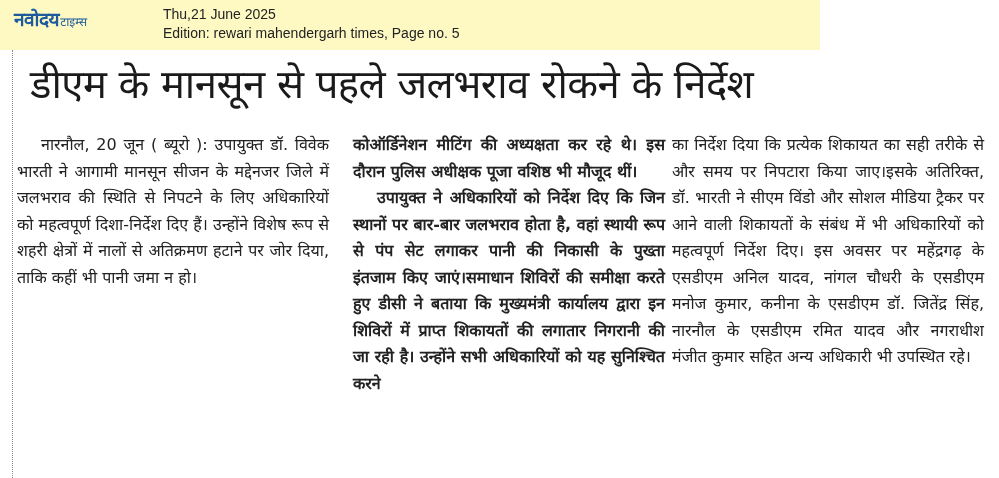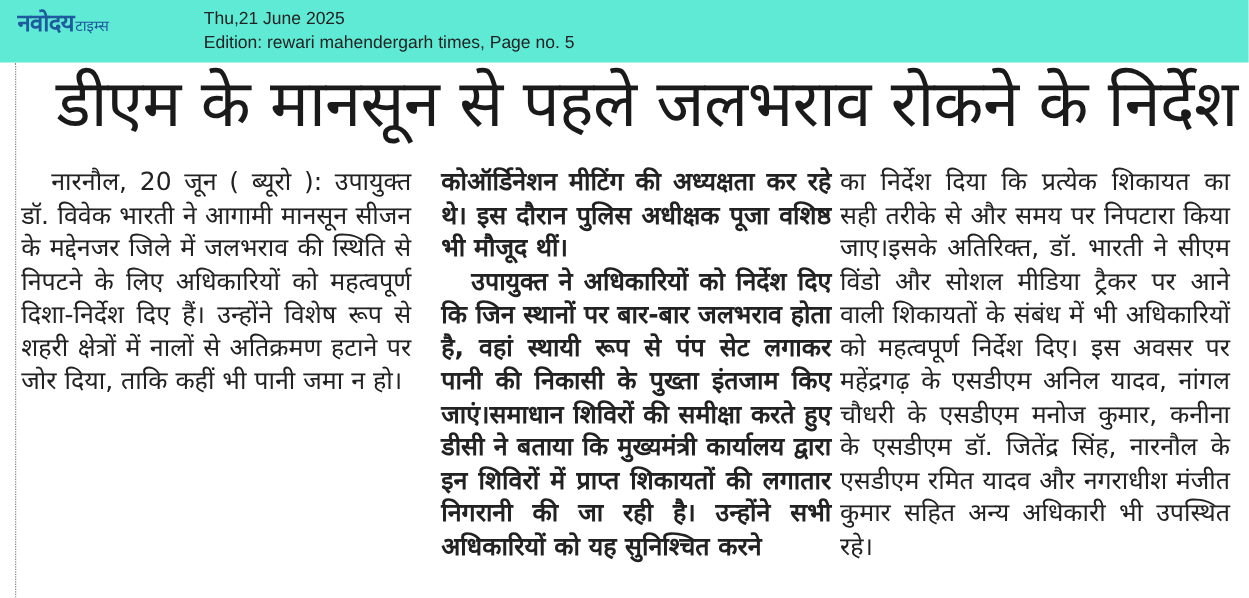--- a/index.html
+++ b/index.html
@@ -1,21 +1,21 @@
 <!DOCTYPE html>
 <html><head>
   <meta charset="utf-8">
   <style>
     * { margin: 0; padding: 0; box-sizing: border-box; }
     html, body { width: 999px; height: 478px; overflow: hidden; background: #ffffff; }
     body { font-family: "DejaVu Sans", sans-serif; color: #1a1a1a; position: relative; }
 
     .topbar {
-      position: absolute; left: 0; top: 0; width: 999px; height: 50px;
-      background: #5eead4;
+      position: absolute; left: 0; top: 0; width: 820px; height: 50px;
+      background: #fef9c3;
     }
     .logo {
       position: absolute; left: 14px; top: 8px;
       display: flex; align-items: baseline;
       color: #1d5a9e;
     }
     .logo-main {
       font-family: "DejaVu Sans", sans-serif; font-weight: bold;
       font-size: 19px; letter-spacing: -0.5px; line-height: 22px;
     }
@@ -28,27 +28,27 @@
       font-family: "Liberation Sans", sans-serif; font-size: 14px; line-height: 19px;
       color: #222;
     }
 
     .article {
       position: absolute; left: 12px; top: 50px; width: 987px; height: 428px;
       border-left: 1px dotted #888;
     }
     .headline {
       position: absolute; left: 17px; top: 2px; width: 960px;
-      font-family: "DejaVu Sans", sans-serif; font-size: 52px; line-height: 64px;
-      font-weight: normal; color: #1a1a1a; white-space: nowrap; letter-spacing: -0.5px; text-align: right;
+      font-family: "DejaVu Sans", sans-serif; font-size: 40px; line-height: 64px;
+      font-weight: normal; color: #1a1a1a; white-space: nowrap; letter-spacing: -0.5px;
     }
 
     .col {
       position: absolute; top: 82px; width: 312px;
-      font-family: "DejaVu Sans", sans-serif; font-size: 20px; line-height: 26.5px;
+      font-family: "DejaVu Sans", sans-serif; font-size: 16px; line-height: 26.5px;
       color: #222; text-align: justify;
     }
     .col p { text-indent: 0; }
     .col p.indent { text-indent: 24px; }
     .col1 { left: 4px; }
     .col2 { left: 340px; font-weight: bold; }
     .col3 { left: 659px; }
   </style>
 </head>
 <body>

